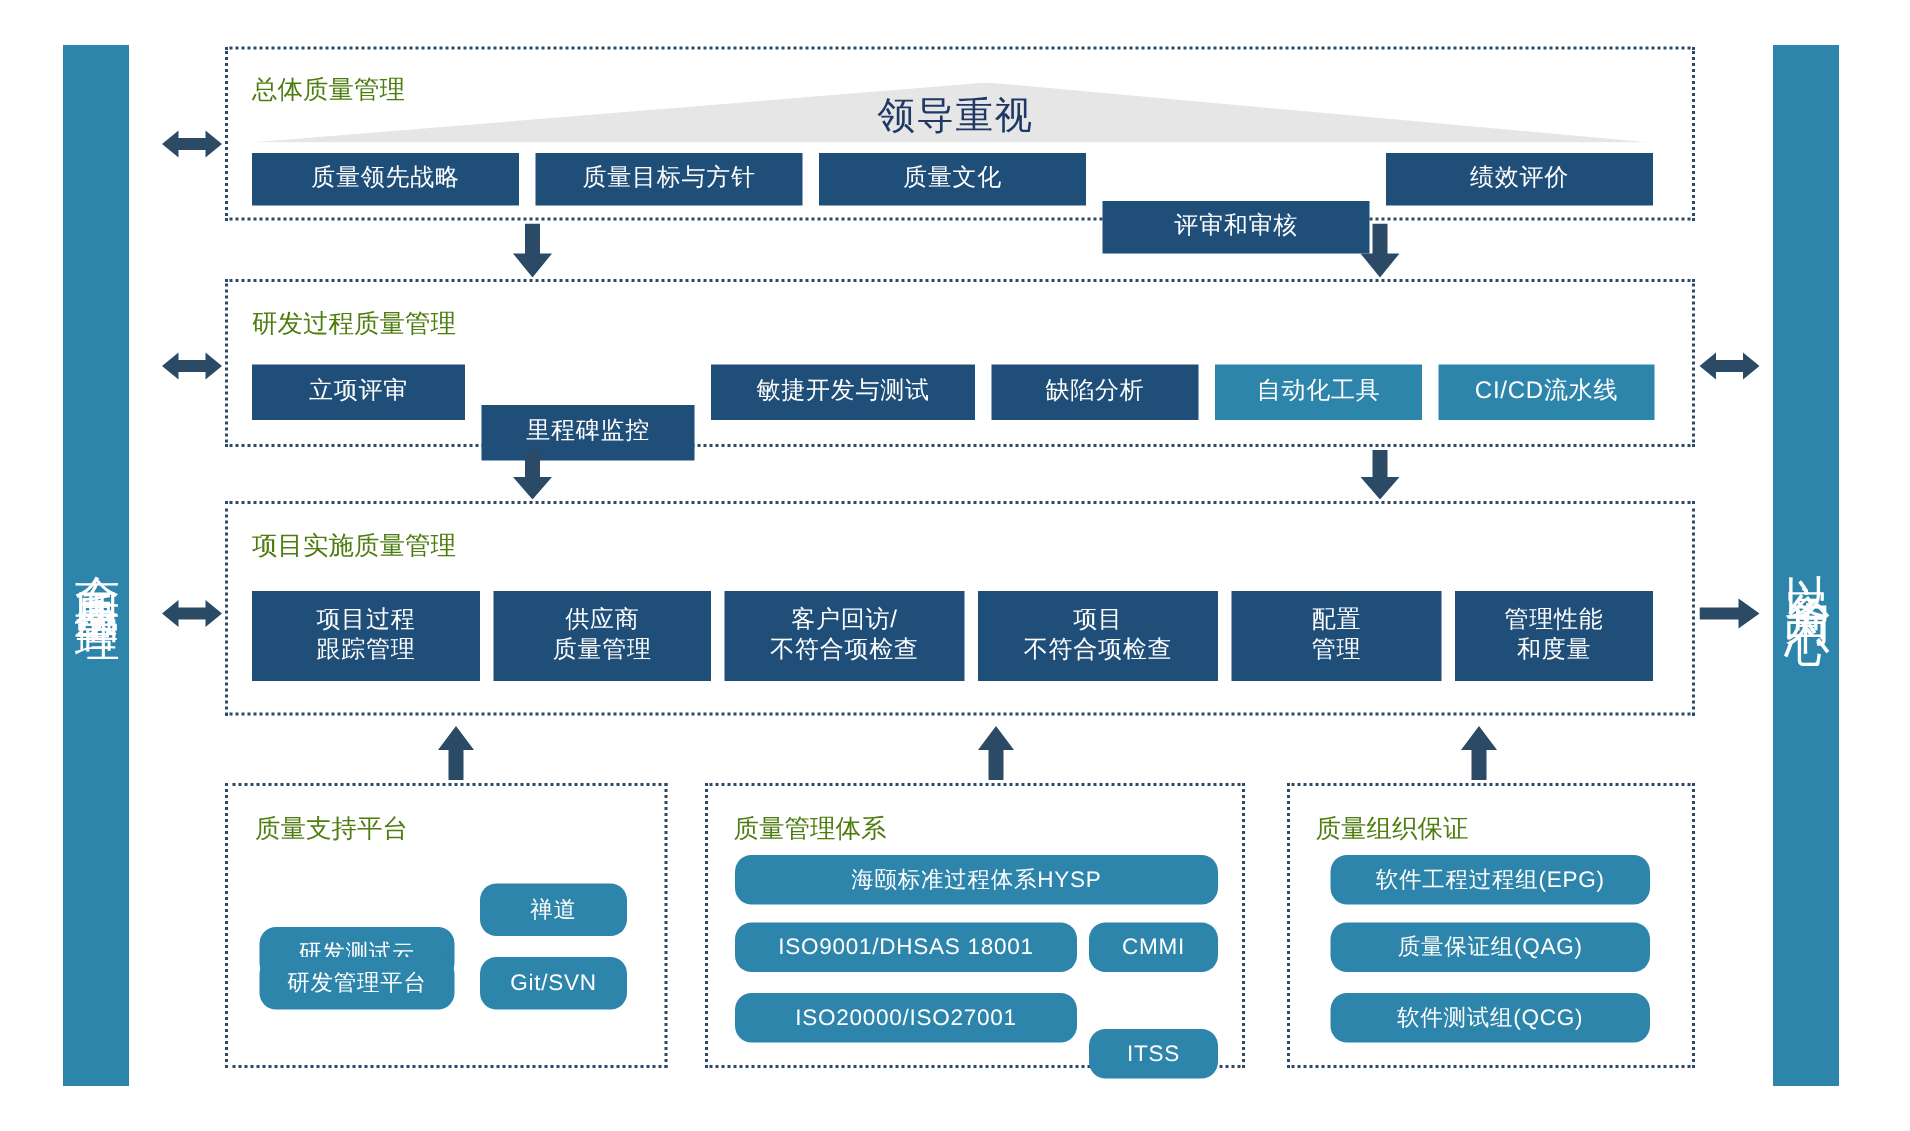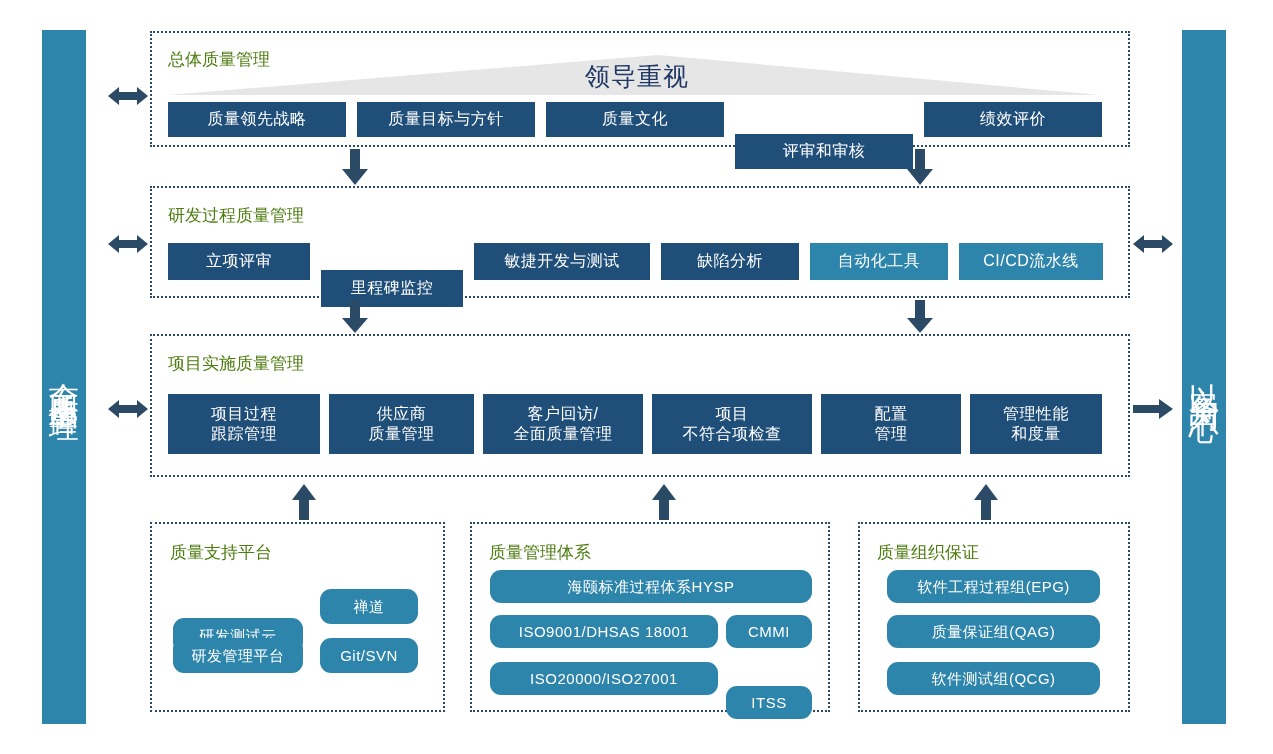--- a/index.html
+++ b/index.html
@@ -127,21 +127,21 @@
 
   <div class="dotted-panel" style="left:150px; top:334px; width:980px; height:143px;"></div>
 
   <div class="panel-title" style="left:168px; top:352px;">项目实施质量管理</div>
 
   <div class="box navy" style="left:168px;  top:394px; width:152px; height:60px;">项目过程
 跟踪管理</div>
   <div class="box navy" style="left:329px;  top:394px; width:145px; height:60px;">供应商
 质量管理</div>
   <div class="box navy" style="left:483px;  top:394px; width:160px; height:60px;">客户回访/
-全面质量管理</div>
+不符合项检查</div>
   <div class="box navy" style="left:652px;  top:394px; width:160px; height:60px;">项目
 不符合项检查</div>
   <div class="box navy" style="left:821px;  top:394px; width:140px; height:60px;">配置
 管理</div>
   <div class="box navy" style="left:970px;  top:394px; width:132px; height:60px;">管理性能
 和度量</div>
 
   <div class="dotted-panel" style="left:150px; top:522px; width:295px; height:190px;"></div>
 
   <div class="panel-title" style="left:170px; top:541px;">质量支持平台</div>

